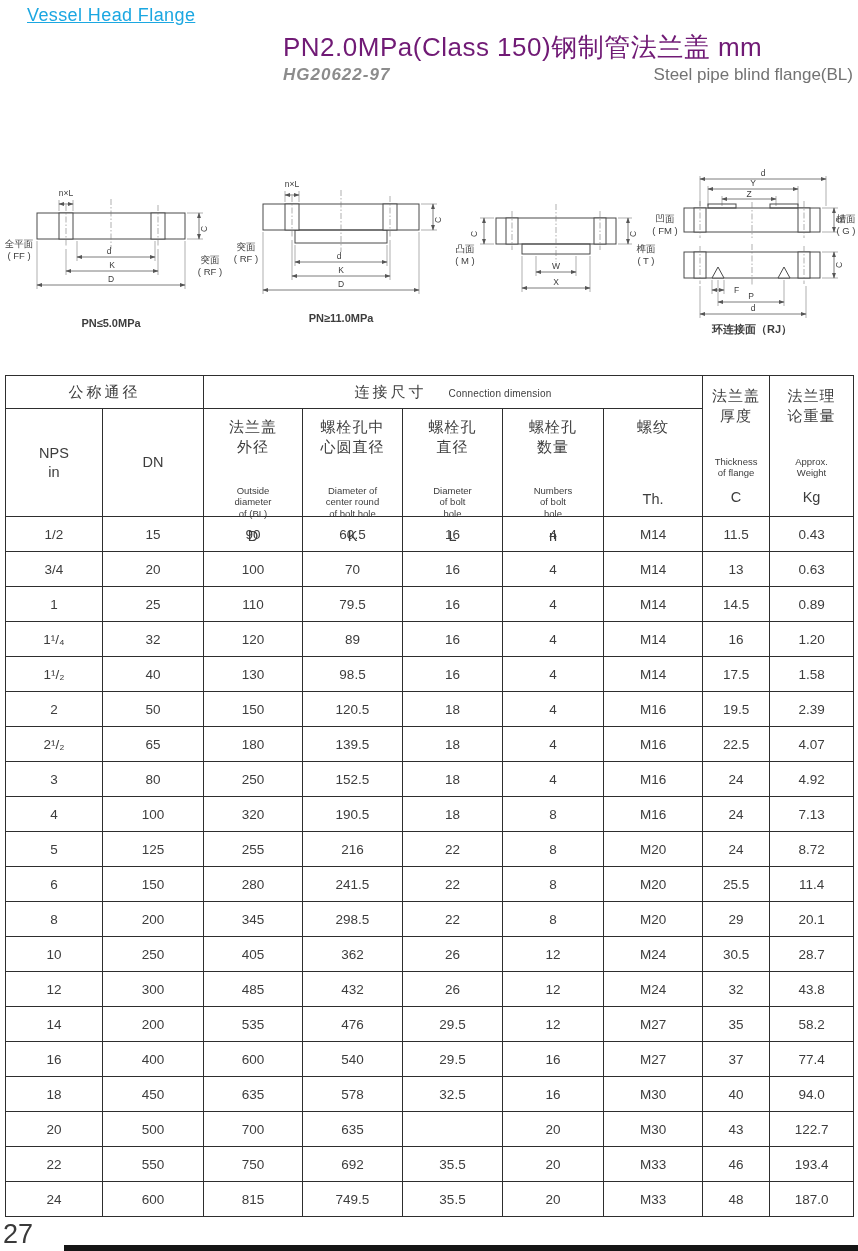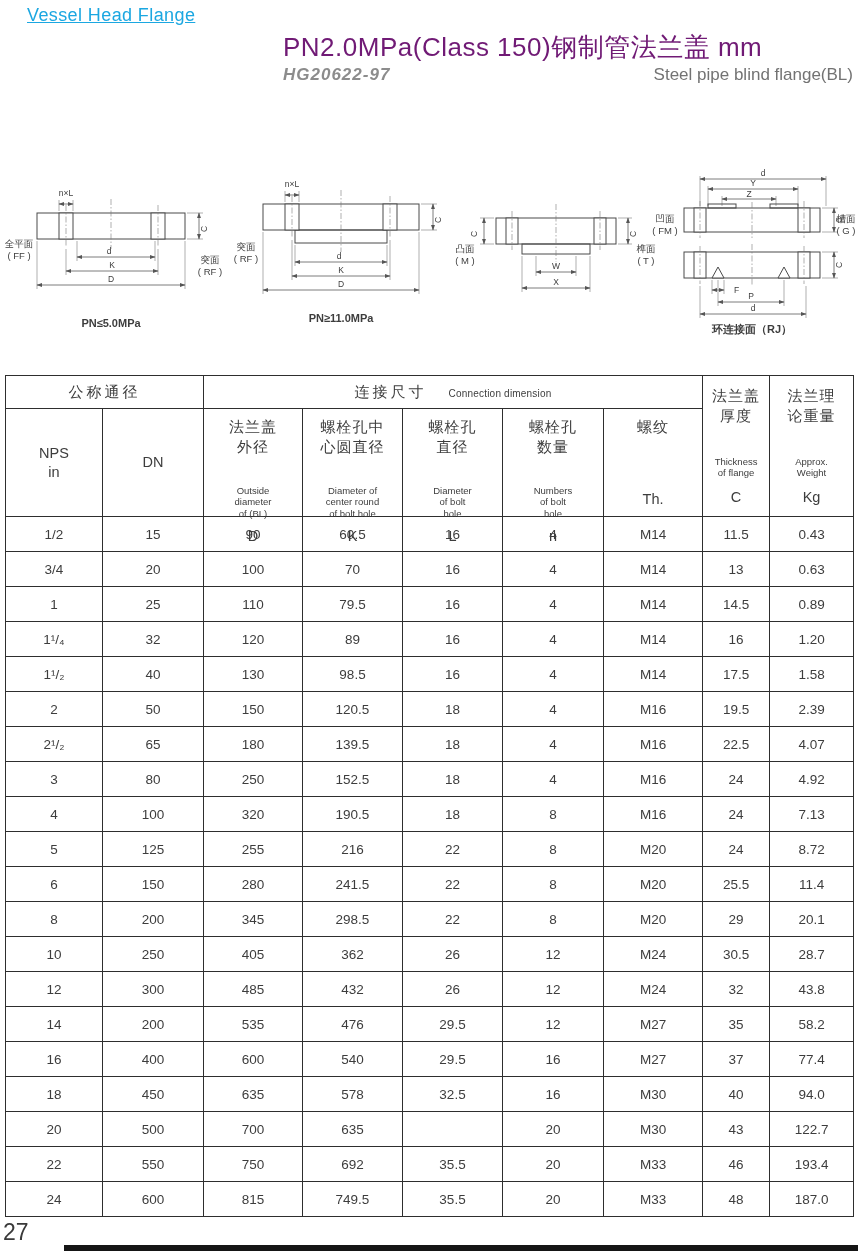--- a/index.html
+++ b/index.html
@@ -37,21 +37,21 @@
   .hcell { display:flex; flex-direction:column; justify-content:space-between; align-items:center; padding:8px 2px; height:107px;gap:8px; }
   .hcell.tall { height:140px; padding:10px 2px; }
   .hcell.center1 { justify-content:center; }
   .h-cn { font-size:15px; line-height:1.3; letter-spacing:1px; }
   .h-en { font-size:9.5px; line-height:1.2;margin-top:21px; }
   .h-sym { font-size:14.5px; line-height:1.25; }
   .pre { white-space:pre-line; }
   .cell { height:35px; font-size:13.5px; }
 
   
-  .page-number { position:absolute; left:3px; top:1219px; font-size:23px; color:#3a3a3a; }
+  .page-number { position:absolute; left:3px; top:1219px; font-size:27px; color:#3a3a3a; }
   .footer-bar { position:absolute; left:64px; top:1245px; width:794px; height:6px; background:#151515; }
 </style>
 </head>
 <body>
 
 <div class="page">
 
   <div class="logo">
     <div class="logo-tagline">Vessel Head Flange</div>
   </div>

